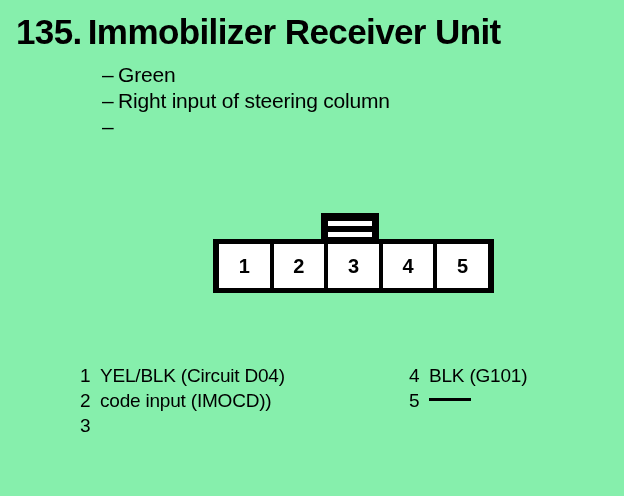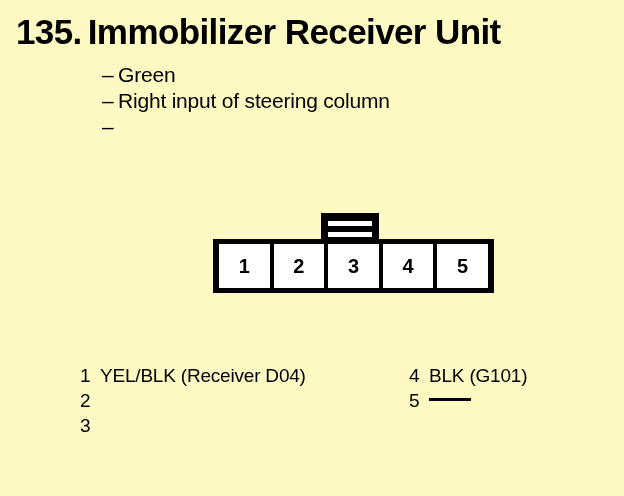--- a/index.html
+++ b/index.html
@@ -13,21 +13,21 @@
     font-family: "Liberation Sans", sans-serif;
     color: #000000;
     overflow: hidden;
     position: relative;
     -webkit-font-smoothing: none;
   }
 
   #page {
     position: absolute;
     inset: 0;
-    background: #fef9c3;
+    background: #86efac;
   }
 
   
   .title {
     position: absolute;
     left: 16px;
     top: 14px;
     font-size: 35px;
     font-weight: bold;
     letter-spacing: -0.6px;
@@ -189,27 +189,28 @@
       <div class="cavity">5</div>
     </div>
 
   </div>
 
   <div class="legend left">
 
     <div class="legend-item">
       <span class="legend-pin">1</span>
       <span class="legend-desc">
-        <span>YEL/BLK (Receiver D04)</span>
+        <span>YEL/BLK (Circuit D04)</span>
       </span>
     </div>
 
     <div class="legend-item">
       <span class="legend-pin">2</span>
       <span class="legend-desc">
+        <span class="cont">code input (IMOCD))</span>
       </span>
     </div>
 
     <div class="legend-item">
       <span class="legend-pin">3</span>
       <span class="legend-desc">
       </span>
     </div>
 
   </div>

